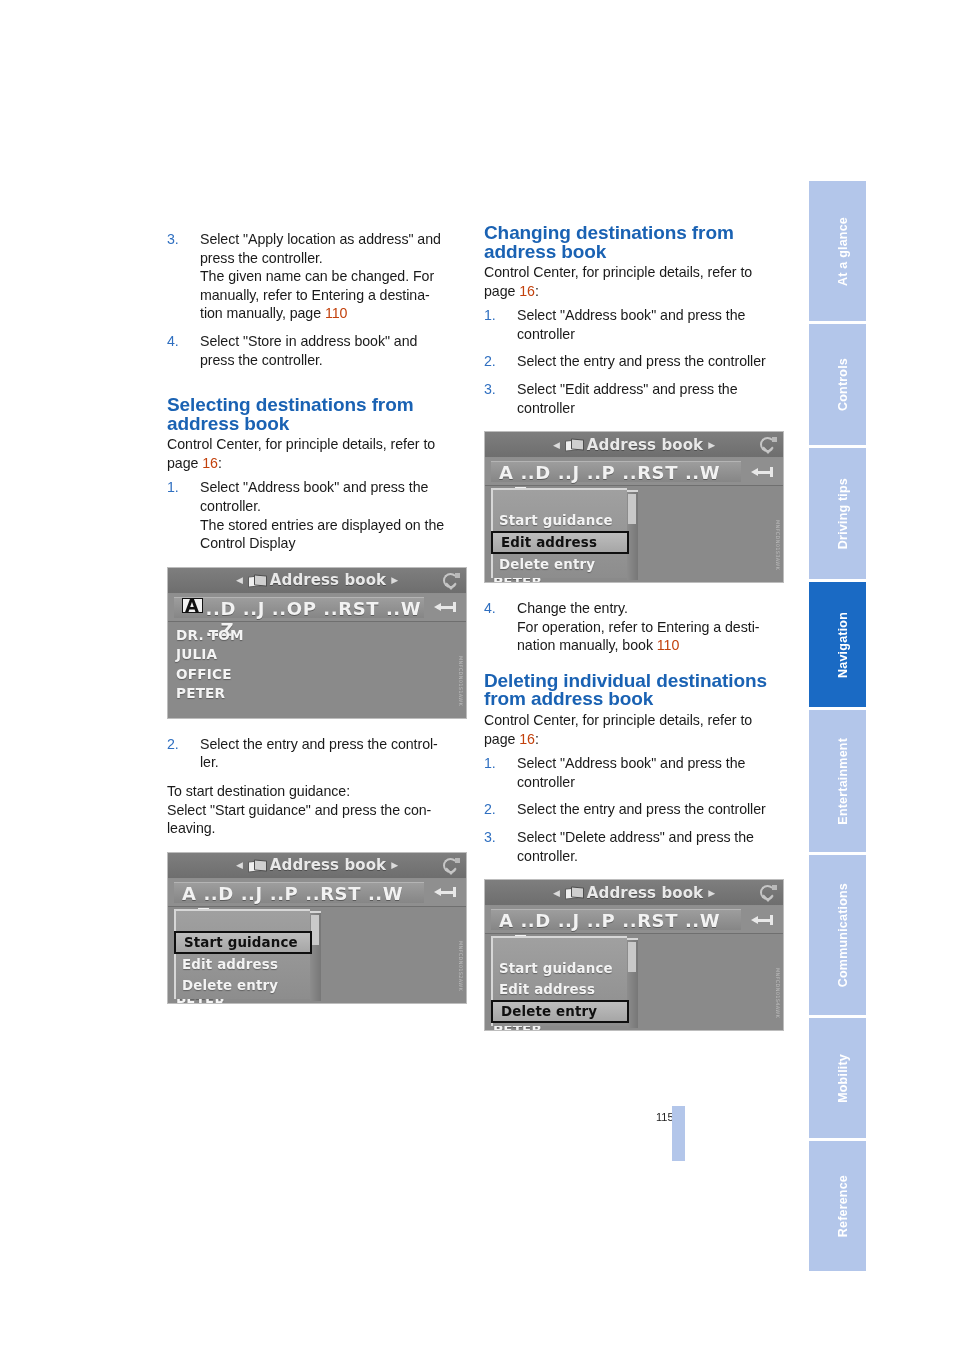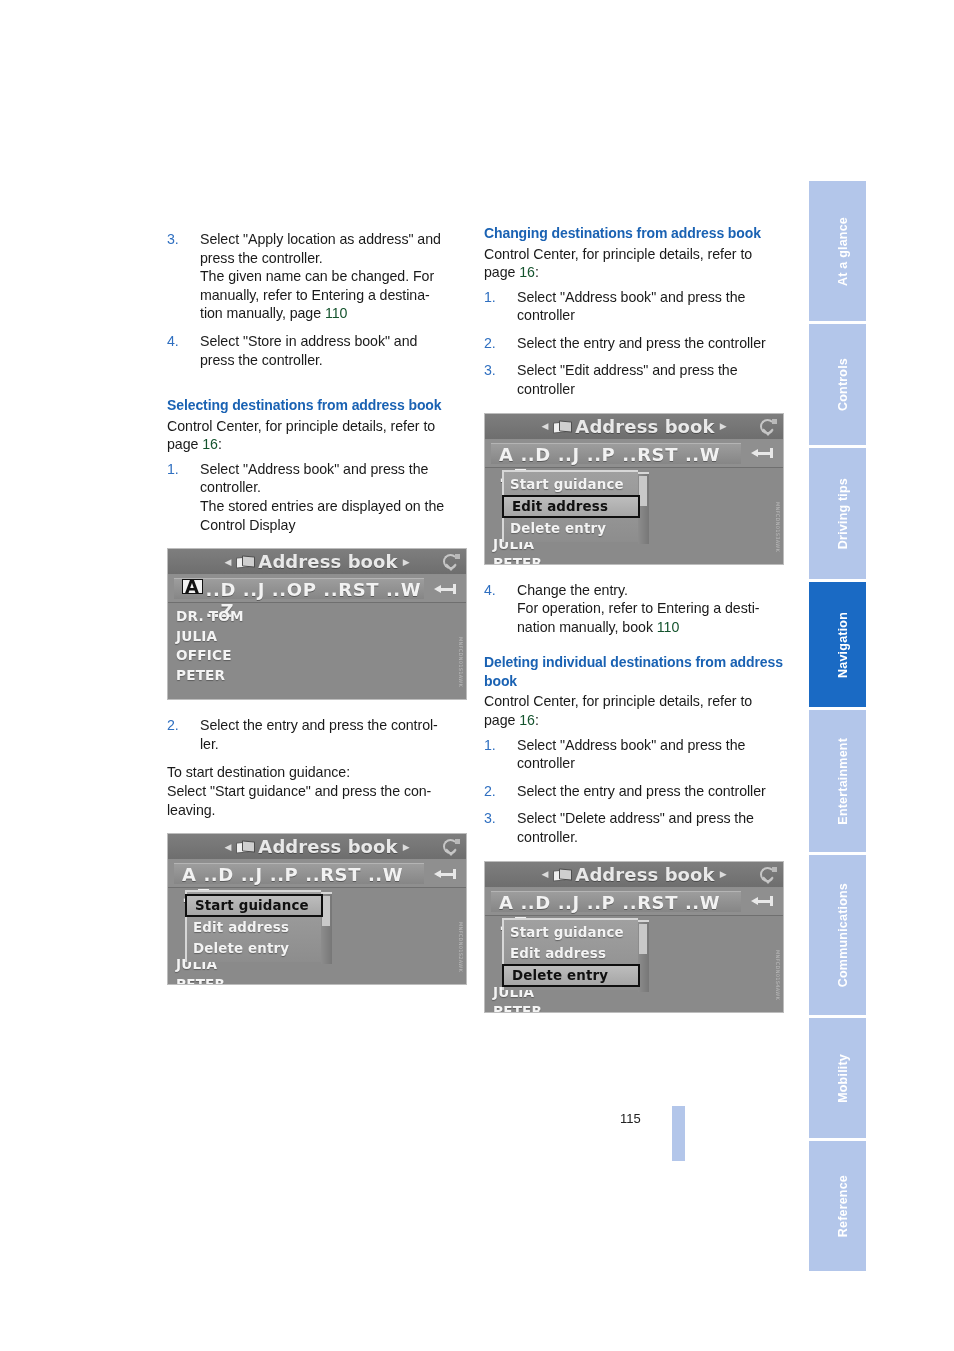--- a/index.html
+++ b/index.html
@@ -28,36 +28,36 @@
     position: absolute;
     width: 300px;
     top: 224px;
   }
   .col-left  { left: 167px; }
   .col-right { left: 484px; }
 
   
   .h2 {
     color: #1a62b3;
-    font-size: 14px;
+    font-size: 19px;
     font-weight: bold;
     line-height: 18.5px;
     margin: 17px 0 2px 0;
     letter-spacing: -0.1px;
   }
   .h2.first { margin-top: 0; }
 
   p.body {
     font-size: 14.2px;
     line-height: 18.6px;
     margin: 0 0 0 0;
     letter-spacing: -0.05px;
   }
 
-  .pref { color: #14532d; }
+  .pref { color: #c2410c; }
 
   
   ol.steps {
     list-style: none;
     margin: 0;
     padding: 0;
   }
   ol.steps li {
     position: relative;
     padding-left: 33px;
@@ -94,21 +94,21 @@
     position: relative;
     height: 25px;
     background: linear-gradient(#7e7e7e, #6e6e6e);
     border-bottom: 1px solid #8e8e8e;
     display: flex;
     align-items: center;
     justify-content: center;
   }
   .cd-title .t-txt {
     color: #e9e9e9;
-    font-size: 18px;
+    font-size: 15px;
     font-weight: bold;
     letter-spacing: 0.1px;
     text-shadow: 0 1px 0 #4d4d4d;
   }
   .cd-title .arrow-l,
   .cd-title .arrow-r {
     color: #dcdcdc;
     font-size: 9px;
     padding: 0 5px;
   }
@@ -256,28 +256,28 @@
     font-size: 13.6px;
     font-weight: bold;
     line-height: 19.5px;
     letter-spacing: 0.2px;
     text-shadow: 0 1px 1px #5e5e5e;
   }
 
   
   .cd-popup {
     position: absolute;
-    left: 17px;
+    left: 6px;
     top: 56px;
     width: 136px;
     background: linear-gradient(#a0a0a0, #8d8d8d);
     border-top: 2px solid #d7d7d7;
     border-left: 2px solid #d7d7d7;
     box-sizing: border-box;
-    padding: 2px 0 3px 0;
+    padding: 20px 0 3px 0;
     z-index: 5;
   }
   .cd-popup .scroll {
     position: absolute;
     right: -11px;
     top: 0;
     width: 11px;
     height: 100%;
     background: linear-gradient(90deg,#8d8d8d,#777);
     border-top: 2px solid #d7d7d7;
@@ -353,23 +353,23 @@
     font-weight: bold;
     letter-spacing: 0.2px;
     padding-right: 11px;
   }
   .tab.active { background: #1a6ac4; }
   .tab.active .label { color: #ffffff; }
 
   
   .pagenum {
     position: absolute;
-    left: 620px;
+    left: 656px;
     top: 1111px;
-    font-size: 13px;
+    font-size: 11px;
     color: #222;
     font-weight: normal;
   }
   .pagebar {
     position: absolute;
     left: 672px;
     top: 1106px;
     width: 13px;
     height: 55px;
     background: #b3c6ea;

